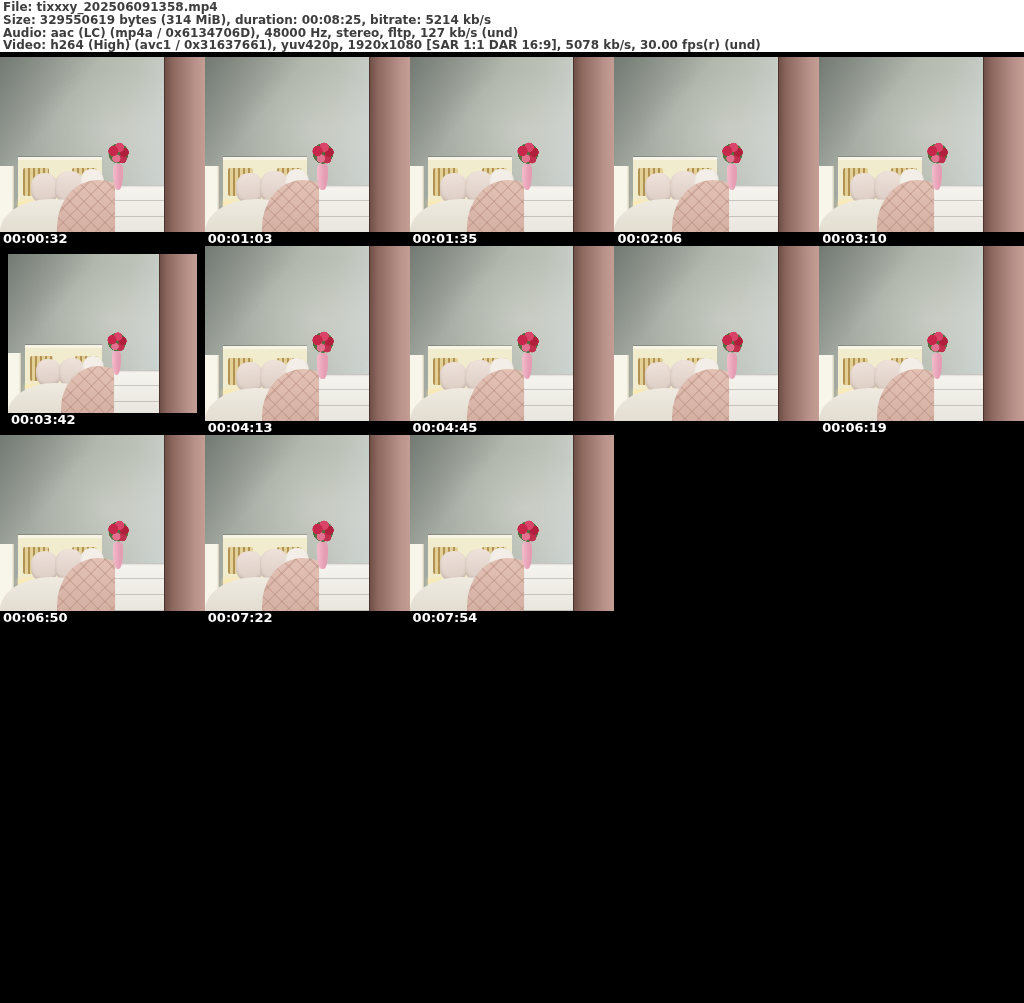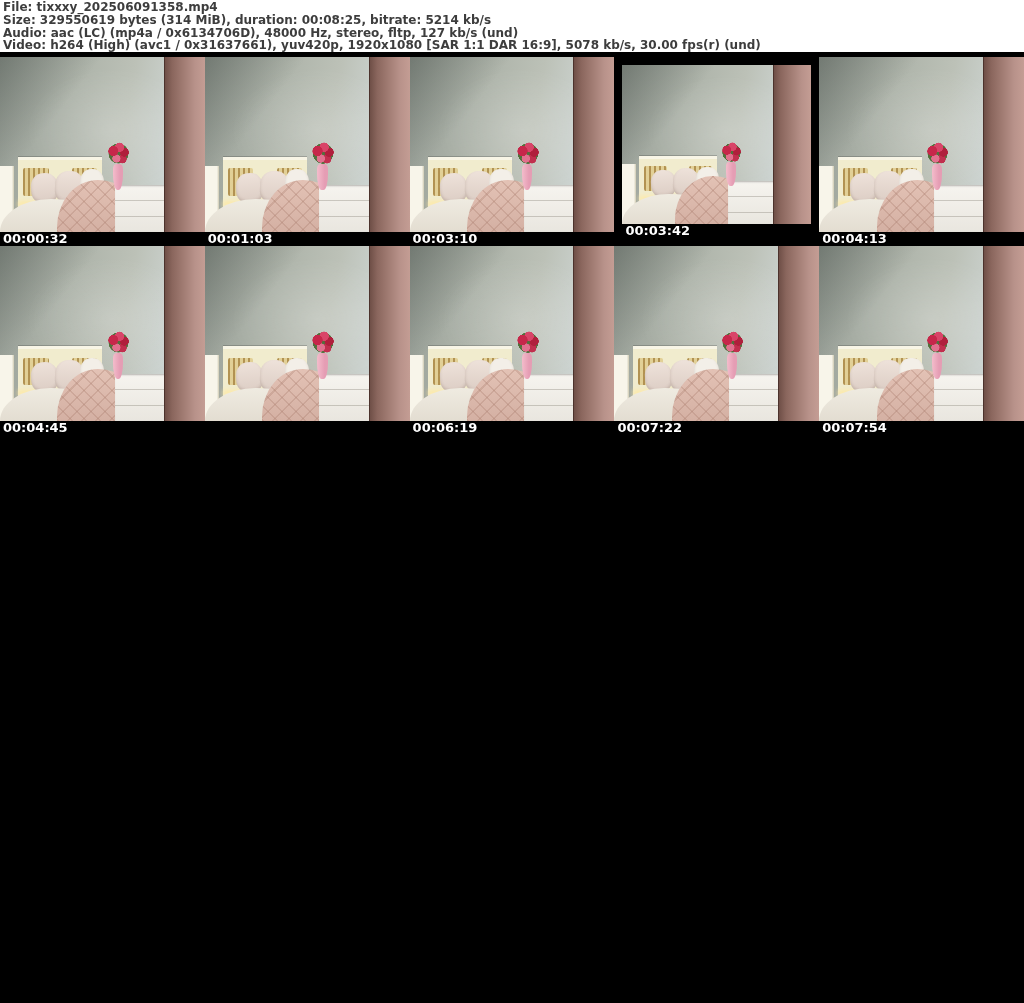--- a/index.html
+++ b/index.html
@@ -168,21 +168,63 @@
       <i class="dresser"></i>
       <i class="vase"></i>
       <i class="flowers"></i>
       <i class="curtain"></i>
     </div>
     <div class="tsbar">
       <span class="ts">00:01:03</span>
     </div>
   </figure>
 
-
+  <figure class="cell" style="margin:0">
+    <div class="scene">
+      <i class="wallshade"></i>
+      <i class="bluelight"></i>
+      <i class="door"></i>
+      <i class="headboard"></i>
+      <i class="glow"></i>
+      <i class="pillow p1"></i>
+      <i class="pillow p2"></i>
+      <i class="pillow p3"></i>
+      <i class="sheets"></i>
+      <i class="quilt"></i>
+      <i class="dresser"></i>
+      <i class="vase"></i>
+      <i class="flowers"></i>
+      <i class="curtain"></i>
+    </div>
+    <div class="tsbar">
+      <span class="ts">00:01:35</span>
+    </div>
+  </figure>
+
+  <figure class="cell" style="margin:0">
+    <div class="scene">
+      <i class="wallshade"></i>
+      <i class="bluelight"></i>
+      <i class="door"></i>
+      <i class="headboard"></i>
+      <i class="glow"></i>
+      <i class="pillow p1"></i>
+      <i class="pillow p2"></i>
+      <i class="pillow p3"></i>
+      <i class="sheets"></i>
+      <i class="quilt"></i>
+      <i class="dresser"></i>
+      <i class="vase"></i>
+      <i class="flowers"></i>
+      <i class="curtain"></i>
+    </div>
+    <div class="tsbar">
+      <span class="ts">00:02:06</span>
+    </div>
+  </figure>
 
 
   <figure class="cell" style="margin:0">
     <div class="scene">
       <i class="wallshade"></i>
       <i class="bluelight"></i>
       <i class="door"></i>
       <i class="headboard"></i>
       <i class="glow"></i>
       <i class="pillow p1"></i>
@@ -301,20 +343,41 @@
       <i class="dresser"></i>
       <i class="vase"></i>
       <i class="flowers"></i>
       <i class="curtain"></i>
     </div>
     <div class="tsbar">
       <span class="ts">00:06:19</span>
     </div>
   </figure>
 
+  <figure class="cell" style="margin:0">
+    <div class="scene">
+      <i class="wallshade"></i>
+      <i class="bluelight"></i>
+      <i class="door"></i>
+      <i class="headboard"></i>
+      <i class="glow"></i>
+      <i class="pillow p1"></i>
+      <i class="pillow p2"></i>
+      <i class="pillow p3"></i>
+      <i class="sheets"></i>
+      <i class="quilt"></i>
+      <i class="dresser"></i>
+      <i class="vase"></i>
+      <i class="flowers"></i>
+      <i class="curtain"></i>
+    </div>
+    <div class="tsbar">
+      <span class="ts">00:06:50</span>
+    </div>
+  </figure>
 
   <figure class="cell" style="margin:0">
     <div class="scene">
       <i class="wallshade"></i>
       <i class="bluelight"></i>
       <i class="door"></i>
       <i class="headboard"></i>
       <i class="glow"></i>
       <i class="pillow p1"></i>
       <i class="pillow p2"></i>

